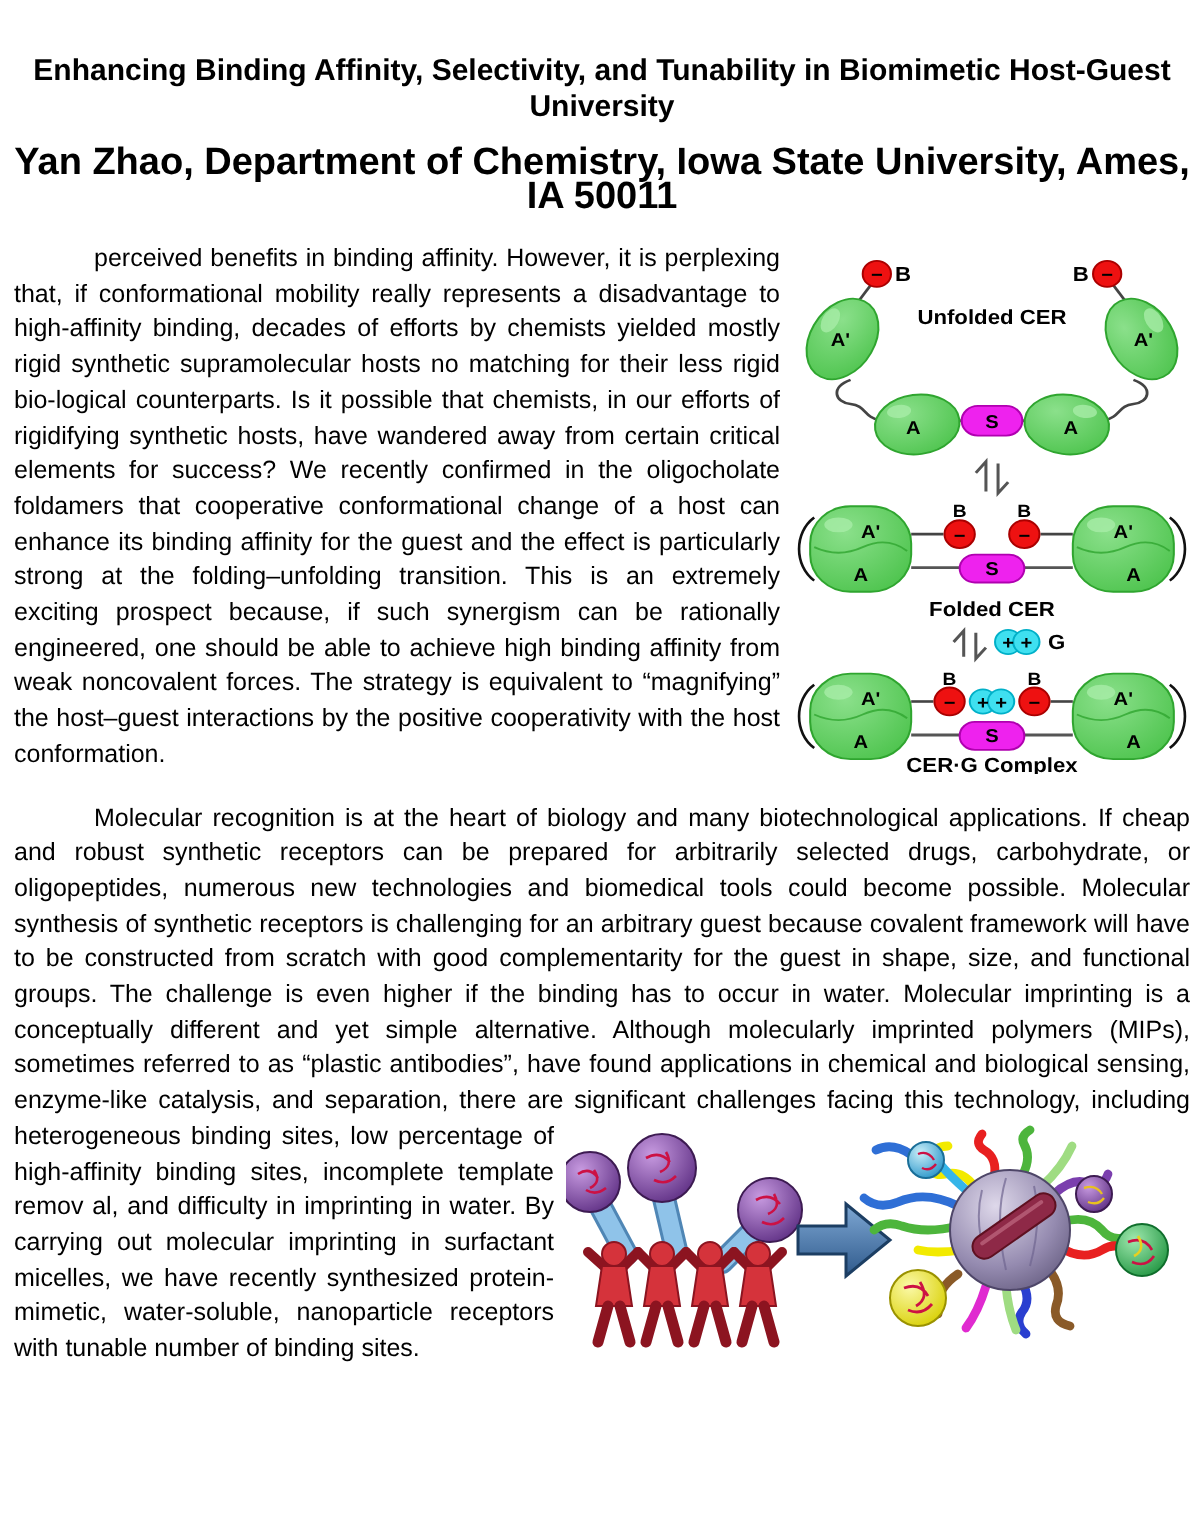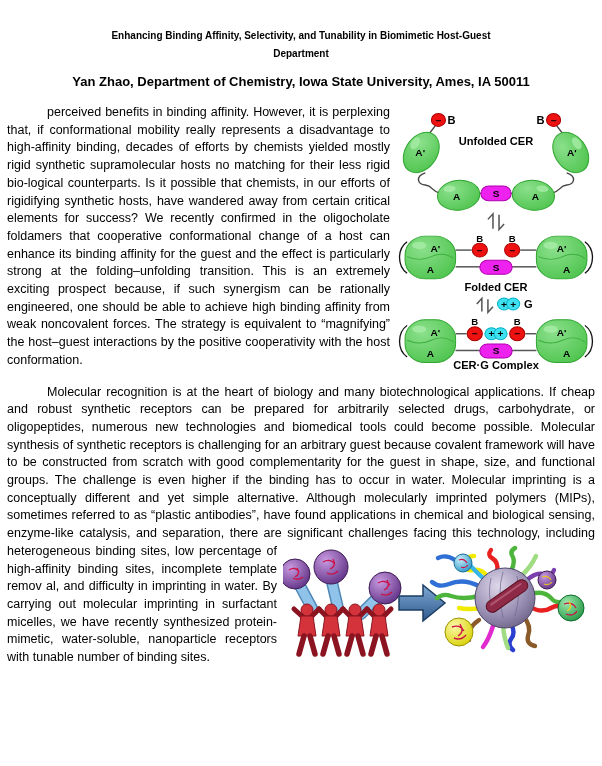--- a/index.html
+++ b/index.html
@@ -3,25 +3,25 @@
 <meta charset="utf-8">
 <style>
   * { box-sizing: border-box; }
   html,body { margin:0; padding:0; }
   body {
     width:602px; height:766px; background:#ffffff; overflow:hidden;
     font-family:"Liberation Sans", sans-serif; color:#000;
   }
   .page { width:602px; height:766px; padding:27px 7px 0 7px; }
   .title {
-    margin:0; font-size:10px; line-height:17.5px; font-weight:bold; text-align:center;
+    margin:0; font-size:15px; line-height:17.5px; font-weight:bold; text-align:center;
   }
   .title span { display:block; }
   .author {
-    margin:11px 0 0 0; font-size:13px; line-height:17px; font-weight:bold; text-align:center;
+    margin:11px 0 0 0; font-size:19px; line-height:17px; font-weight:bold; text-align:center;
   }
   .para {
     margin:14px 0 0 0; font-size:12.5px; line-height:17.7px;
     text-align:justify; text-indent:40px;
   }
   .fig-cer  { float:right; width:198px; height:264px; margin:2px 0 4px 7px; }
   .fig-mic  { float:right; width:312px; height:142px; margin:2px 0 0 6px; }
   .fig-cer svg, .fig-mic svg { display:block; width:100%; height:100%; }
   svg text {
     font-family:"Liberation Sans", sans-serif; font-weight:bold; fill:#000;
@@ -37,21 +37,21 @@
   .arcline { stroke:#111; stroke-width:1.3; fill:none; }
   .chain { fill:none; stroke-width:4.4; stroke-linecap:round; }
 </style>
 </head>
 <body>
 
 <div class="page">
 
   <h1 class="title">
     <span>Enhancing Binding Affinity, Selectivity, and Tunability in Biomimetic Host-Guest</span>
-    <span>Department</span>
+    <span>University</span>
   </h1>
 
   <div class="author">Yan Zhao, Department of Chemistry, Iowa State University, Ames, IA 50011</div>
 
   <p class="para">
     <span class="fig-cer">
         <svg viewBox="0 0 196 284" preserveAspectRatio="none">
       <defs>
         <radialGradient id="gGreen" cx="35%" cy="30%" r="80%">
           <stop offset="0%" stop-color="#8be08b"></stop>

